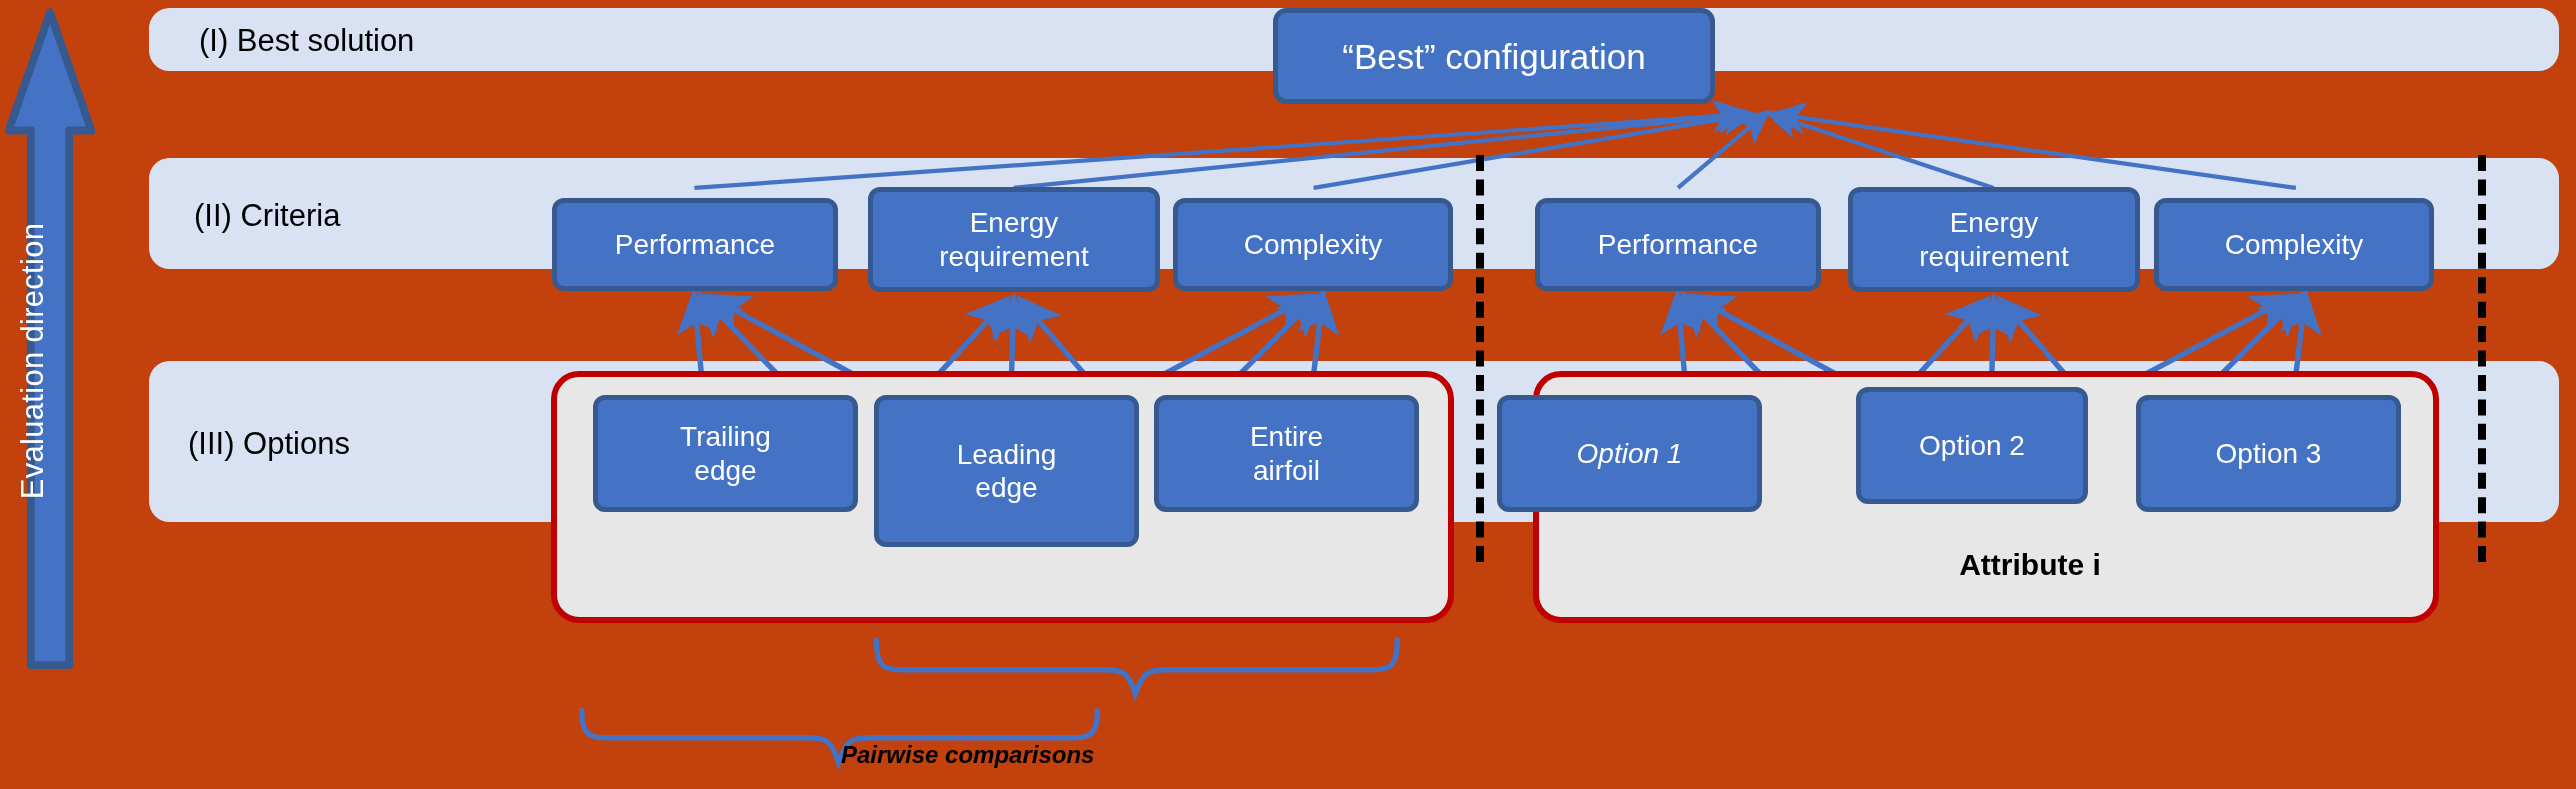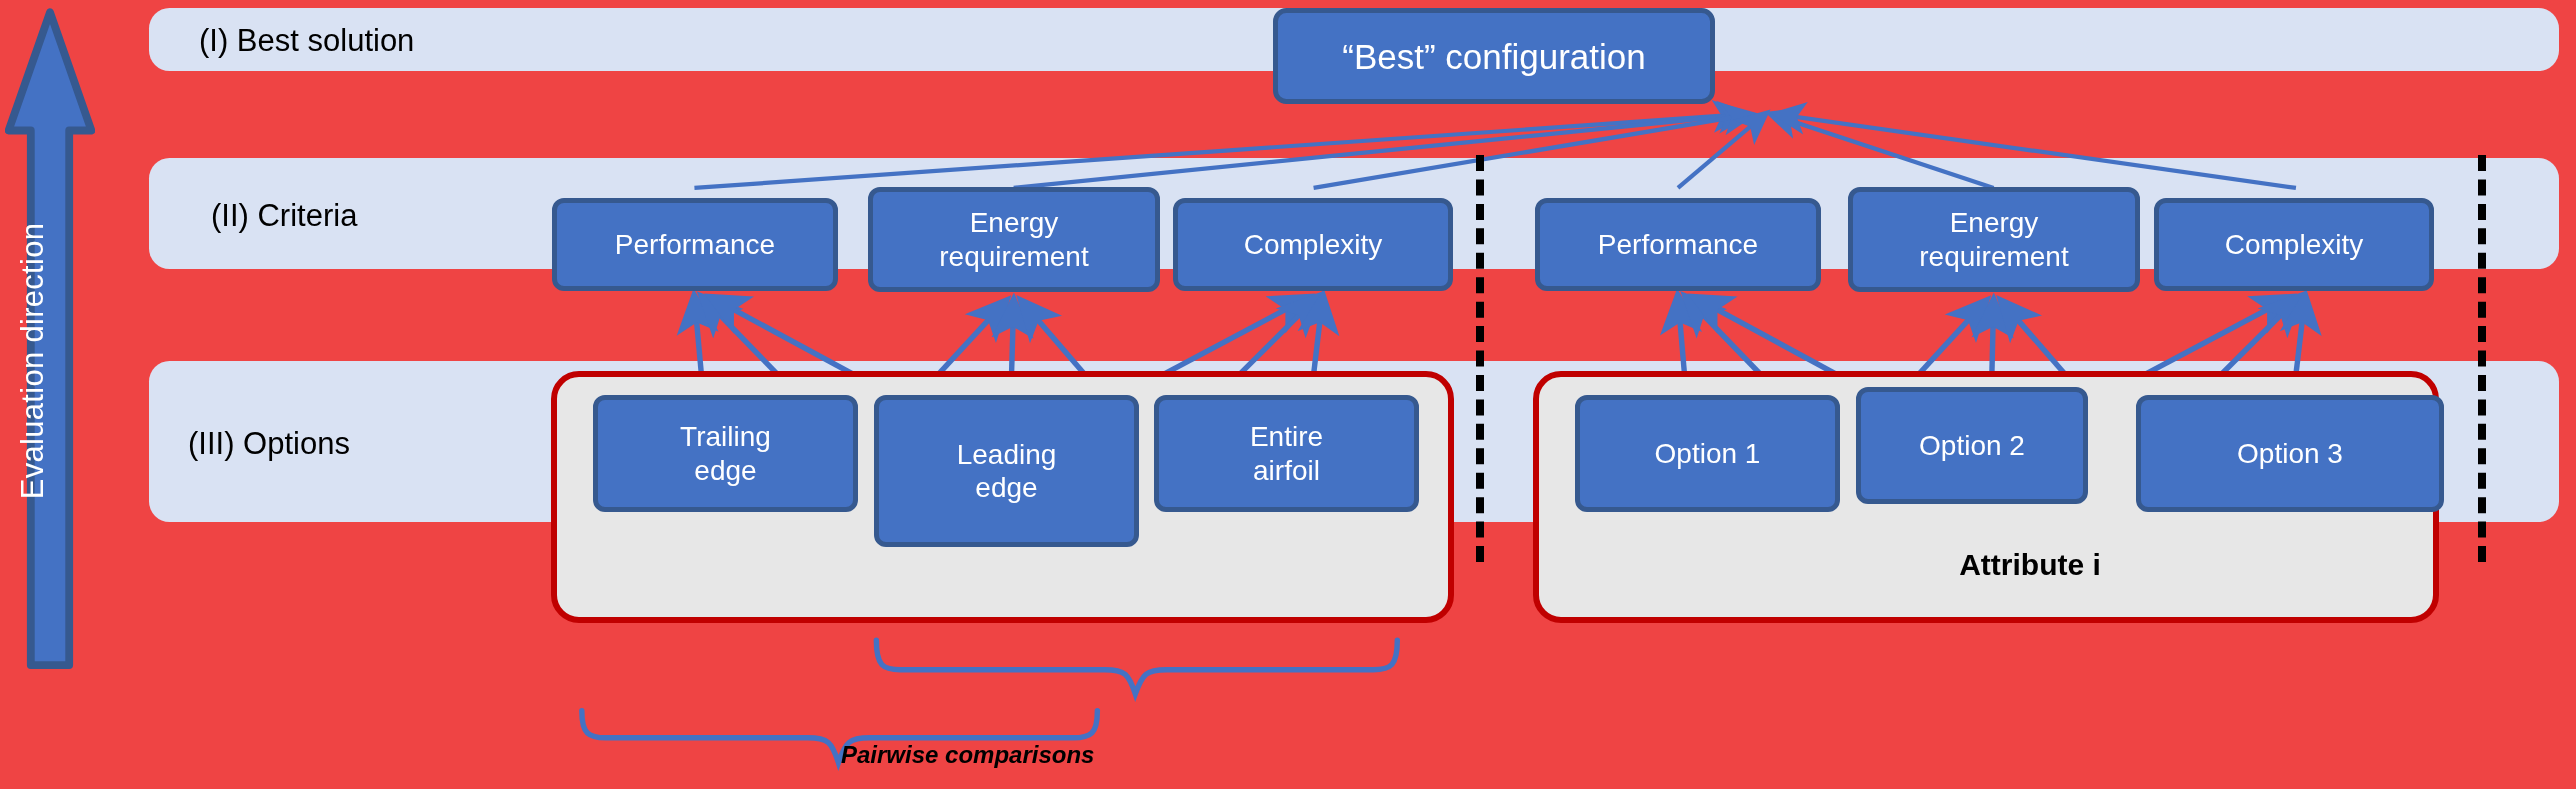--- a/index.html
+++ b/index.html
@@ -1,17 +1,17 @@
 <!DOCTYPE html>
 <html style="font-size:9.6px"><head>
 <meta charset="utf-8">
 <style>
   html,body{margin:0;padding:0;background:#ffffff;}
   body{font-family:"Liberation Sans", sans-serif;}
-  #stage{position:relative;width:2576px;height:789px;background:#ef4444;overflow:hidden;}
+  #stage{position:relative;width:2576px;height:789px;background:#c2410c;overflow:hidden;}
 
   
   .band{position:absolute;background:#D9E2F3;border-radius:20.5px;}
   .band-label{position:absolute;color:#000;font-size:31px;white-space:nowrap;
               font-family:"Liberation Sans", sans-serif;}
 
   
   .eval-arrow{position:absolute;left:4.8px;top:6px;width:90px;height:663px;}
   .eval-text{position:absolute;left:-243px;top:337px;width:542px;
              transform:rotate(-90deg);text-align:center;
@@ -47,21 +47,21 @@
 </head>
 <body>
 
 <div id="stage">
 
   <div class="band" style="left:149px;top:7.8px;width:2410px;height:63px;"></div>
   <div class="band" style="left:149px;top:158px;width:2410px;height:111px;"></div>
   <div class="band" style="left:149px;top:361px;width:2410px;height:161px;"></div>
 
   <div class="band-label" style="left:199px;top:23px;">(I) Best solution</div>
-  <div class="band-label" style="left:211px;top:198px;">(II) Criteria</div>
+  <div class="band-label" style="left:194px;top:198px;">(II) Criteria</div>
   <div class="band-label" style="left:188px;top:426px;">(III) Options</div>
 
   <div class="eval-arrow">
     <svg viewBox="0 0 150 1100" width="90" height="663">
       <polygon points="75,8 144,205 107,205 107,1096 43,1096 43,205 6,205" fill="#4472C4" stroke="#36598F" stroke-width="13" stroke-linejoin="round"></polygon>
     </svg>
     <div class="eval-text">Evaluation direction</div>
   </div>
 
   <svg class="layer" viewBox="0 0 4277 1310" width="2576" height="789">
@@ -121,23 +121,23 @@
 requirement</div>
   <div class="node" style="left:2154px;top:198px;width:280px;height:93px;">Complexity</div>
 
   <div class="node" style="left:593px;top:395px;width:265px;height:117px;white-space:pre-line;">Trailing
 edge</div>
   <div class="node" style="left:874px;top:395px;width:265px;height:152px;white-space:pre-line;">Leading
 edge</div>
   <div class="node" style="left:1154px;top:395px;width:265px;height:117px;white-space:pre-line;">Entire
 airfoil</div>
 
-  <div class="node" style="left:1575px;top:395px;width:265px;height:117px;">Option 1</div>
+  <div class="node" style="left:1497px;top:395px;width:265px;height:117px;font-style:italic;">Option 1</div>
   <div class="node" style="left:1856px;top:387px;width:232px;height:117px;text-align:center;">Option 2</div>
-  <div class="node" style="left:2136px;top:395px;width:308px;height:117px;">Option 3</div>
+  <div class="node" style="left:2136px;top:395px;width:265px;height:117px;">Option 3</div>
 
   <div class="dashed" style="left:1476px;top:155px;height:407px;"></div>
   <div class="dashed" style="left:2478px;top:155px;height:407px;"></div>
 
   <svg class="layer" viewBox="0 0 4277 1310" width="2576" height="789">
     <g stroke="#4472C4" stroke-width="9" fill="none" stroke-linecap="round">
 
       <path d="M1455,1063 C1455,1105 1466,1112 1495,1112
                L1834,1112 C1868,1112 1874,1119 1885,1152
                C1897,1119 1903,1112 1937,1112

